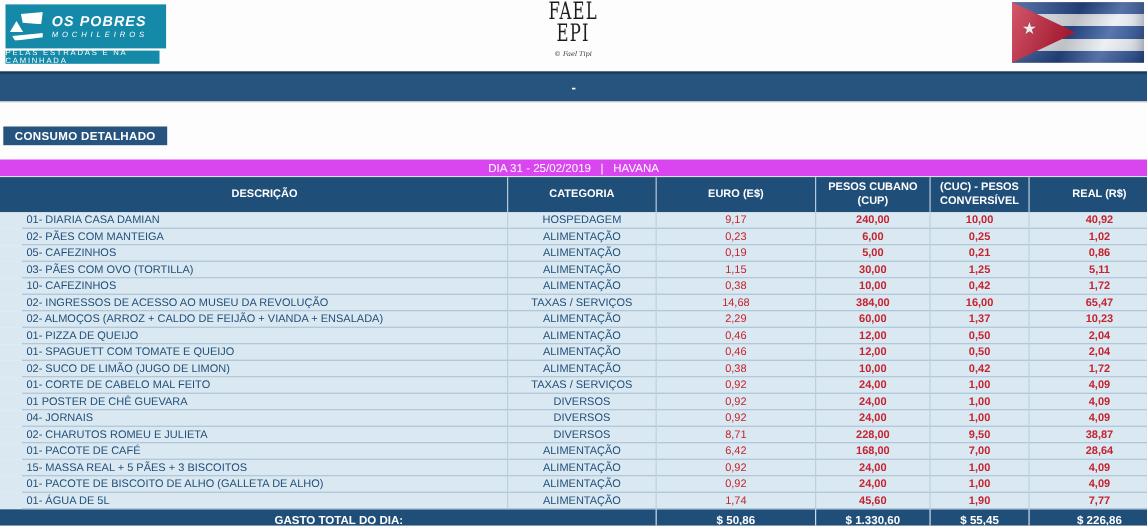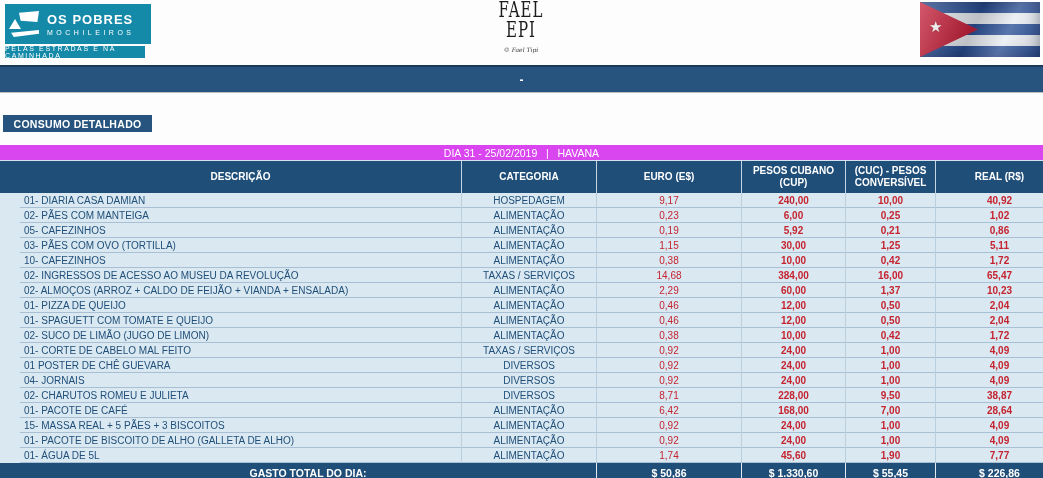--- a/index.html
+++ b/index.html
@@ -1,20 +1,20 @@
 <!DOCTYPE html>
 <html><head>
 <meta charset="utf-8">
 <style>
   html,body{margin:0;padding:0;background:#ffffff;}
   body{font-family:"Liberation Sans",sans-serif;}
   #page{position:relative;width:1043px;height:478px;background:#fdfdfd;overflow:hidden;}
 
   
-  .logo-left{position:absolute;left:5px;top:4px;width:146px;height:40px;background:#1489a8;display:flex;align-items:center;padding:0 4px;box-sizing:border-box;}
+  .logo-left{position:absolute;left:5px;top:4px;width:146px;height:40px;background:#1489a8;display:flex;align-items:center;padding:0 4px;box-sizing:border-box;font-style:italic;}
   .logo-icon{position:relative;width:34px;height:30px;flex:0 0 auto;}
   .logo-icon .tri{position:absolute;left:0;bottom:10px;width:0;height:0;border-left:6px solid transparent;border-right:6px solid transparent;border-bottom:10px solid #fff;}
   .logo-icon .flagrect{position:absolute;left:10px;top:2px;width:20px;height:11px;background:#fff;clip-path:polygon(0 15%,100% 0,92% 100%,8% 88%);}
   .logo-icon .swoosh{position:absolute;left:2px;bottom:2px;width:28px;height:7px;background:#fff;clip-path:polygon(0 40%,100% 0,100% 55%,10% 100%);}
   .logo-left-text{margin-left:4px;color:#fff;text-align:left;line-height:1;}
   .logo-left-l1{font-size:13px;font-weight:bold;letter-spacing:1px;}
   .logo-left-l2{font-size:7px;letter-spacing:3.5px;margin-top:3px;}
   .logo-tagline{position:absolute;left:5px;top:46px;width:140px;height:12px;background:#1489a8;color:#fff;font-size:7px;letter-spacing:1.6px;display:flex;align-items:center;justify-content:center;}
 
   .logo-center{position:absolute;left:479px;top:1px;width:84px;height:58px;text-align:center;color:#1c1c1c;}
@@ -119,21 +119,21 @@
         <div class="cell center">ALIMENTAÇÃO</div>
         <div class="cell num euro">0,23</div>
         <div class="cell num">6,00</div>
         <div class="cell num">0,25</div>
         <div class="cell num">1,02</div>
       </div>
         <div class="grid t-row">
         <div class="cell desc">05- CAFEZINHOS</div>
         <div class="cell center">ALIMENTAÇÃO</div>
         <div class="cell num euro">0,19</div>
-        <div class="cell num">5,92</div>
+        <div class="cell num">5,00</div>
         <div class="cell num">0,21</div>
         <div class="cell num">0,86</div>
       </div>
         <div class="grid t-row">
         <div class="cell desc">03- PÃES COM OVO (TORTILLA)</div>
         <div class="cell center">ALIMENTAÇÃO</div>
         <div class="cell num euro">1,15</div>
         <div class="cell num">30,00</div>
         <div class="cell num">1,25</div>
         <div class="cell num">5,11</div>

